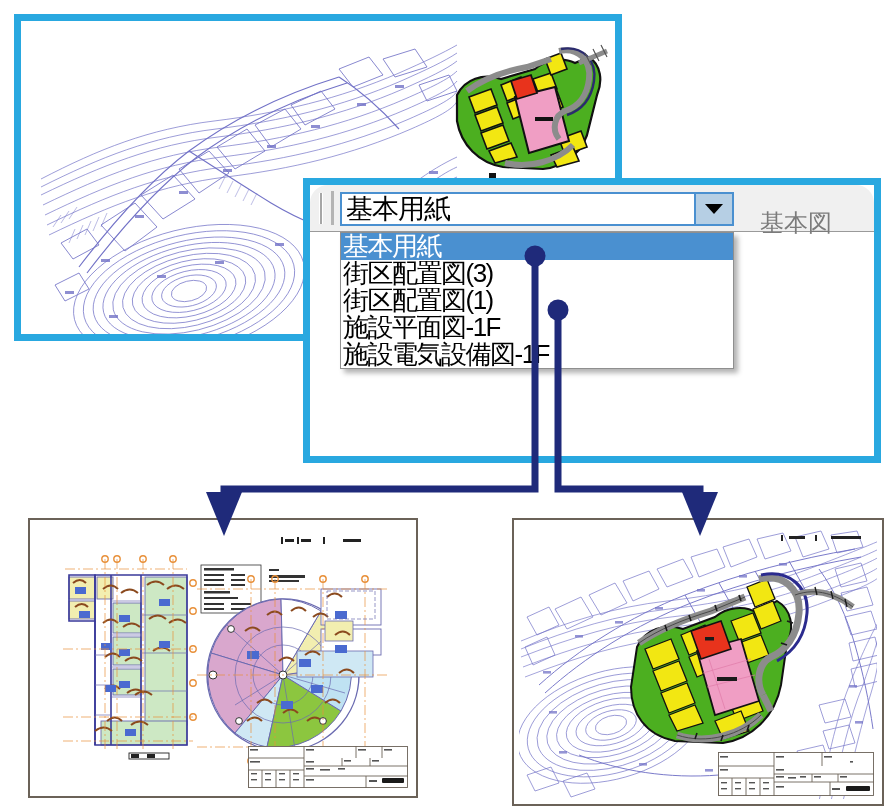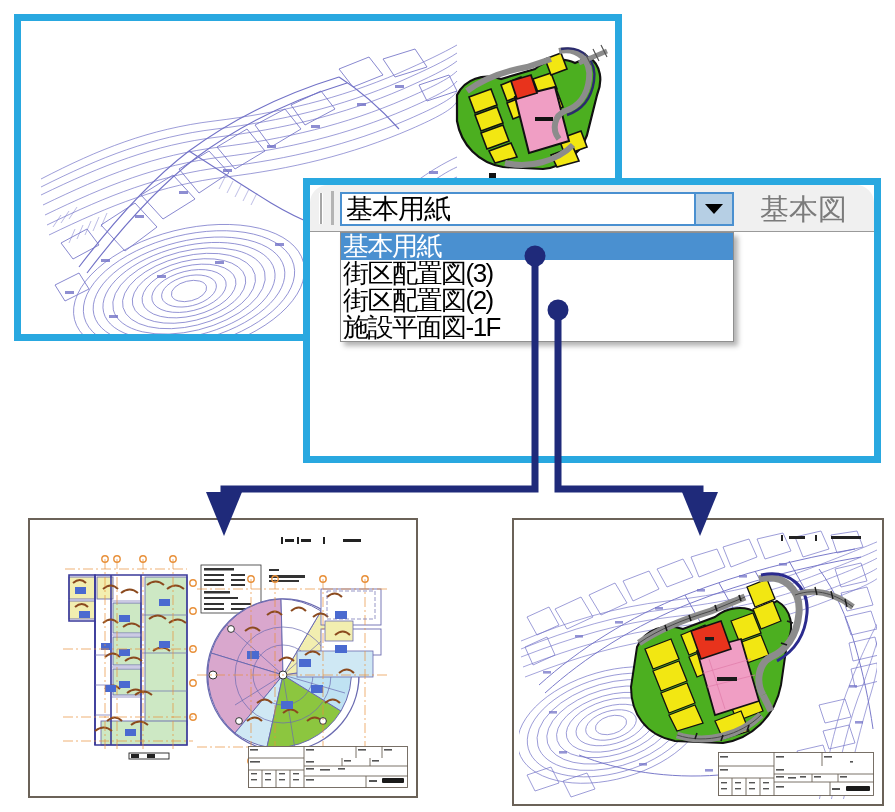--- a/index.html
+++ b/index.html
@@ -58,22 +58,22 @@
     border-left:2px solid #4a90d0;
     display:flex;align-items:center;justify-content:center;
   }
   .combo-arrow{
     width:0;height:0;
     border-left:9px solid transparent;
     border-right:9px solid transparent;
     border-top:10px solid #000000;
   }
   .tb-label{
-    position:absolute;left:450px;top:9px;
-    font-size:29px;line-height:30px;color:#7b7b7b;
+    position:absolute;left:450px;top:23px;
+    font-size:24px;line-height:30px;color:#7b7b7b;
     letter-spacing:0px;white-space:nowrap;
   }
 
   
   .dropdown{
     position:absolute;left:30px;top:47px;width:394px;
     background:#ffffff;
     border:1px solid #8f8f8f;
     box-shadow:4px 4px 5px rgba(0,0,0,0.30);
     box-sizing:border-box;
@@ -274,22 +274,23 @@
           <span class="combo-arrow"></span>
         </div>
       </div>
 
       <div class="tb-label">基本図</div>
     </div>
 
     <div class="dropdown">
       <div class="dd-item sel">基本用紙</div>
       <div class="dd-item">街区配置図(3)</div>
-      <div class="dd-item">街区配置図(2)</div>
+      <div class="dd-item">街区配置図(1)</div>
       <div class="dd-item">施設平面図-1F</div>
+      <div class="dd-item">施設電気設備図-1F</div>
     </div>
   </div>
 </div>
 
 <svg id="callouts" viewBox="0 0 895 812">
   <g stroke="#1f2a7a" stroke-width="7" fill="none">
 
     <path d="M535,256 L535,489 L224,489 L224,500"></path>
 
     <path d="M558,310 L558,489 L700,489 L700,500"></path>

